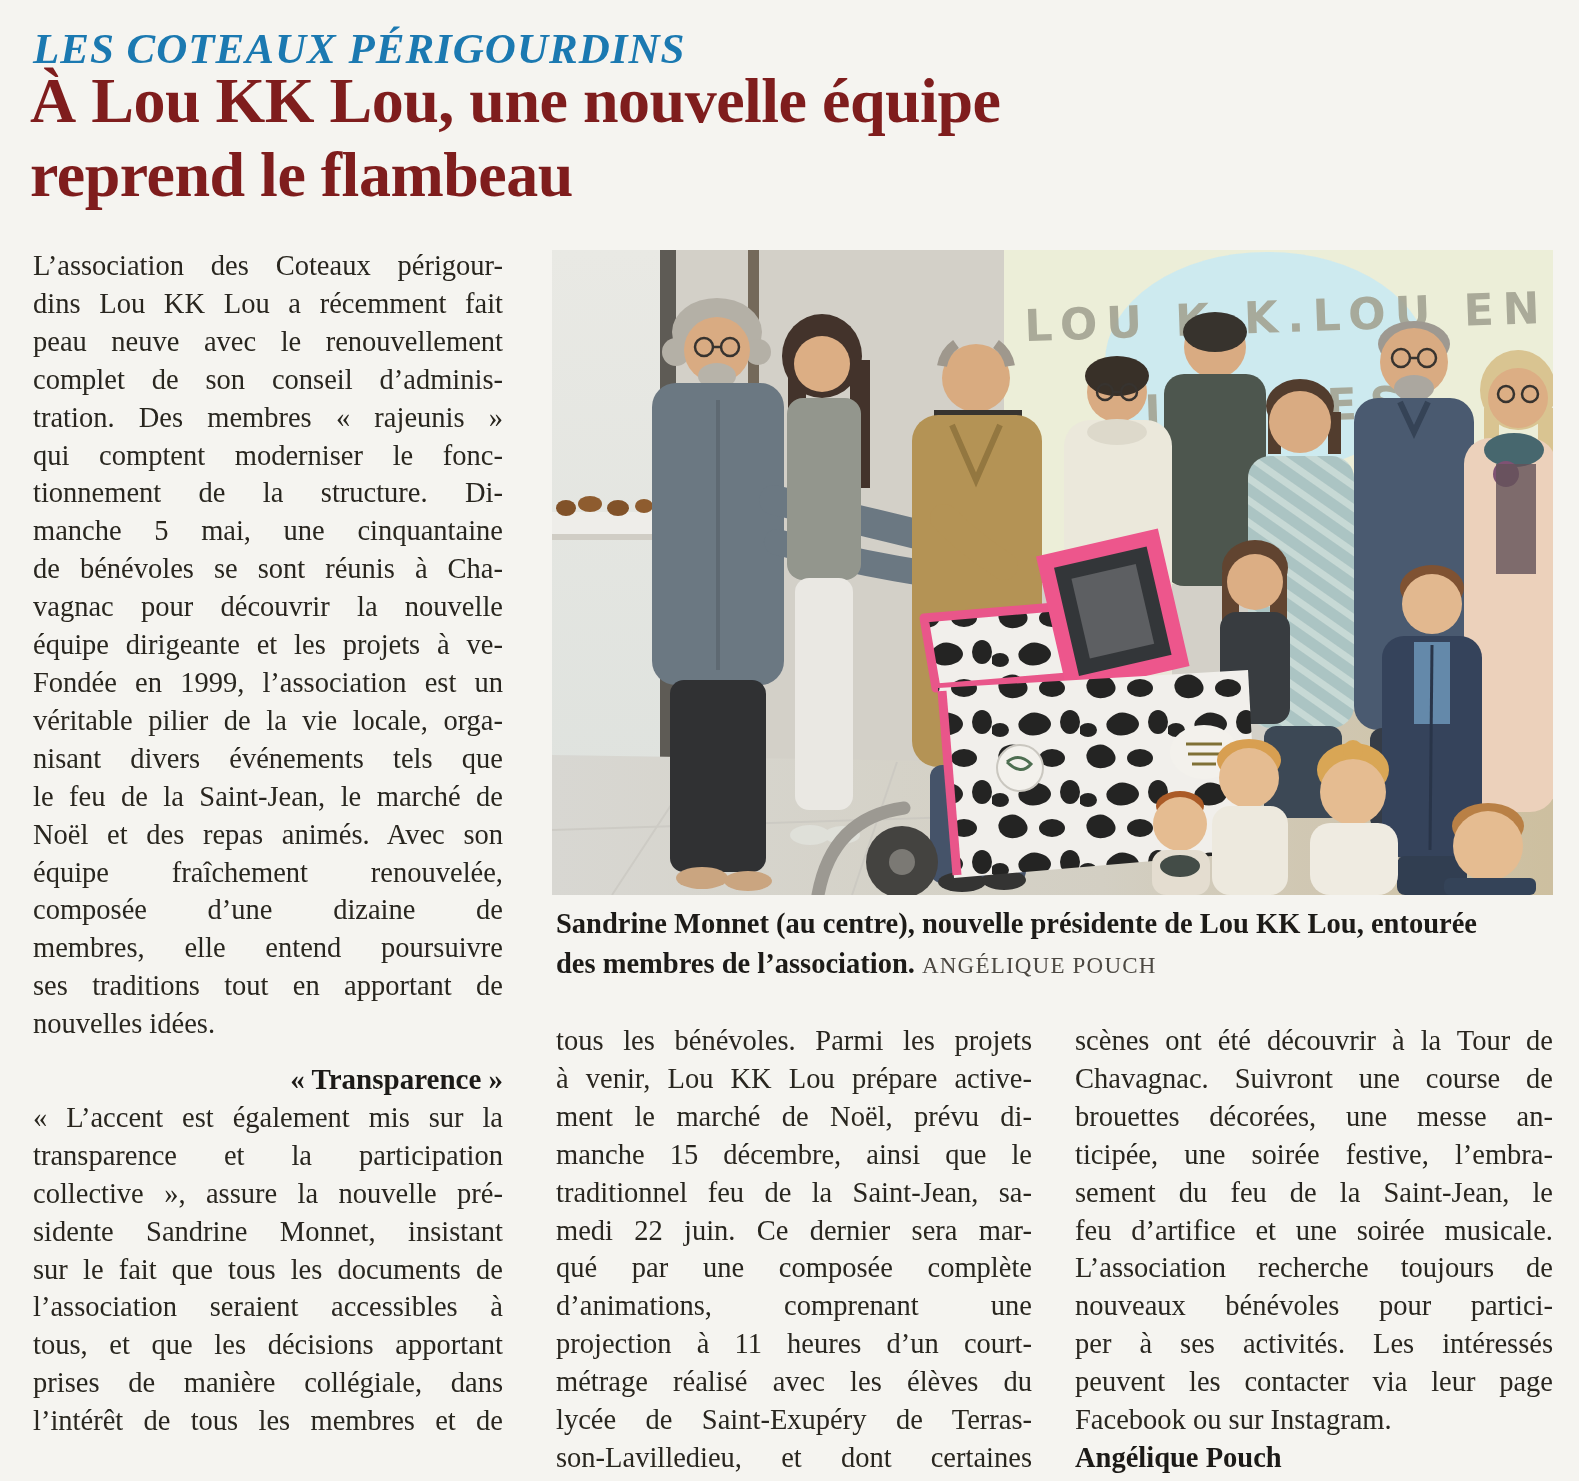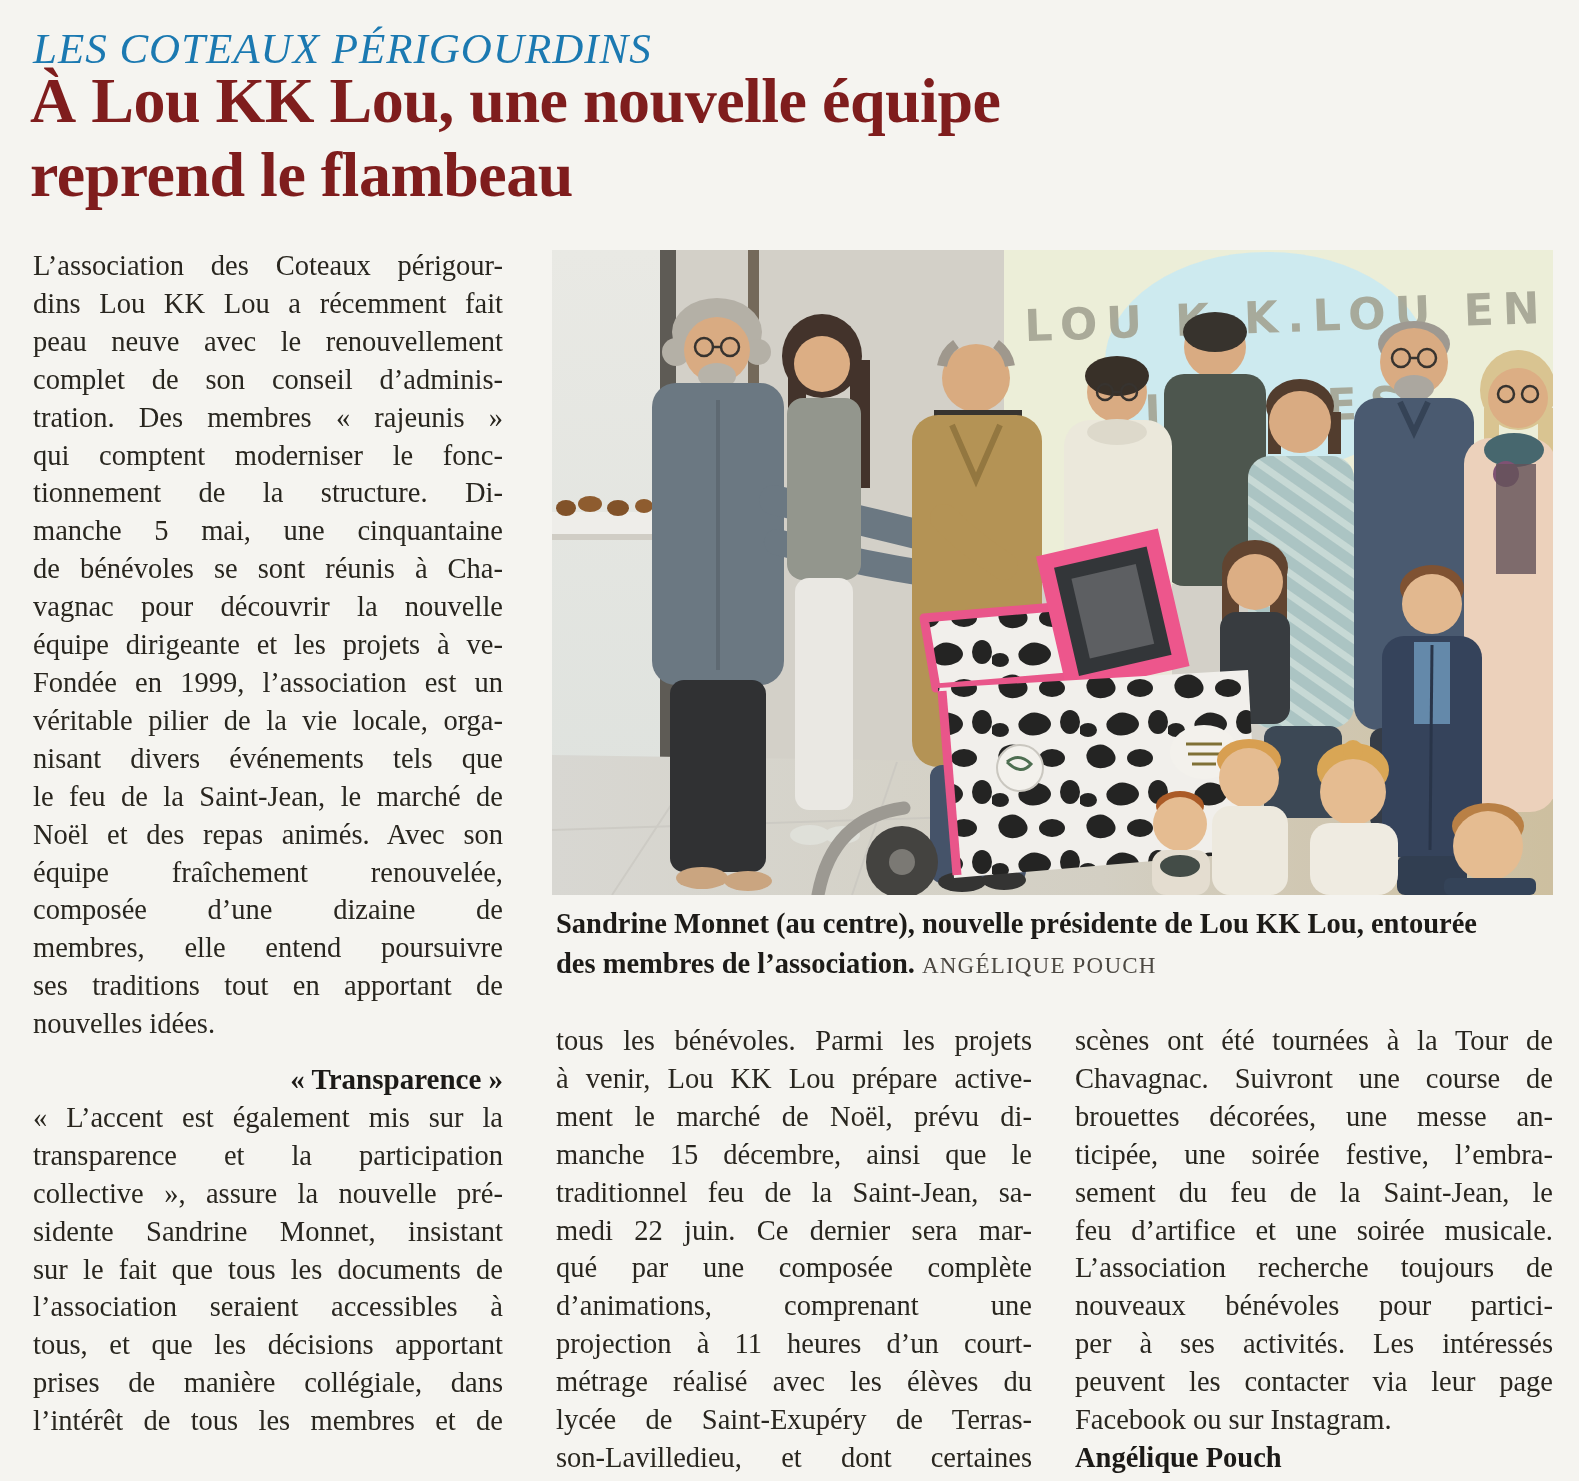--- a/index.html
+++ b/index.html
@@ -1,19 +1,19 @@
 <!DOCTYPE html>
 <html><head>
 <meta charset="utf-8">
 <style>
   html,body{margin:0;padding:0;background:#f5f4f0;}
   .page{position:relative;width:1579px;height:1481px;background:#f5f4f0;
         font-family:"Liberation Serif",serif;color:#262421;overflow:hidden;}
   .kicker{position:absolute;left:33px;top:24px;font-size:43px;font-style:italic;
-          font-weight:400;letter-spacing:1px;color:#1b79b1;text-align:center;}
+          font-weight:700;letter-spacing:1px;color:#1b79b1;text-align:center;}
   .headline{position:absolute;left:30px;top:64px;margin:0;font-size:64px;line-height:74px;
             font-weight:700;color:#7f1d1d;letter-spacing:-0.5px;font-family:"Liberation Serif",serif;}
   .col{position:absolute;font-size:28.5px;line-height:37.9px;color:#29261f;}
   .col-left{left:33px;top:247px;width:470px;}
   .col-mid{left:556px;top:1022px;width:476px;}
   .col-right{left:1075px;top:1022px;width:478px;}
   .jl{text-align:justify;text-align-last:justify;}
   .jl-last{text-align-last:left;}
   .subhead{font-weight:700;font-size:29px;margin-top:18px;color:#1c1a17;text-align:right;}
   .author{font-weight:700;color:#1c1a17;}
@@ -313,21 +313,21 @@
       <div class="jl">traditionnel feu de la Saint-Jean, sa-</div>
       <div class="jl">medi 22 juin. Ce dernier sera mar-</div>
       <div class="jl">qué par une composée complète</div>
       <div class="jl">d’animations, comprenant une</div>
       <div class="jl">projection à 11 heures d’un court-</div>
       <div class="jl">métrage réalisé avec les élèves du</div>
       <div class="jl">lycée de Saint-Exupéry de Terras-</div>
       <div class="jl">son-Lavilledieu, et dont certaines</div>
     </div>
   <div class="col col-right">
-      <div class="jl">scènes ont été tournées à la Tour de</div>
+      <div class="jl">scènes ont été découvrir à la Tour de</div>
       <div class="jl">Chavagnac. Suivront une course de</div>
       <div class="jl">brouettes décorées, une messe an-</div>
       <div class="jl">ticipée, une soirée festive, l’embra-</div>
       <div class="jl">sement du feu de la Saint-Jean, le</div>
       <div class="jl">feu d’artifice et une soirée musicale.</div>
       <div class="jl">L’association recherche toujours de</div>
       <div class="jl">nouveaux bénévoles pour partici-</div>
       <div class="jl">per à ses activités. Les intéressés</div>
       <div class="jl">peuvent les contacter via leur page</div>
       <div class="jl jl-last">Facebook ou sur Instagram.</div>

